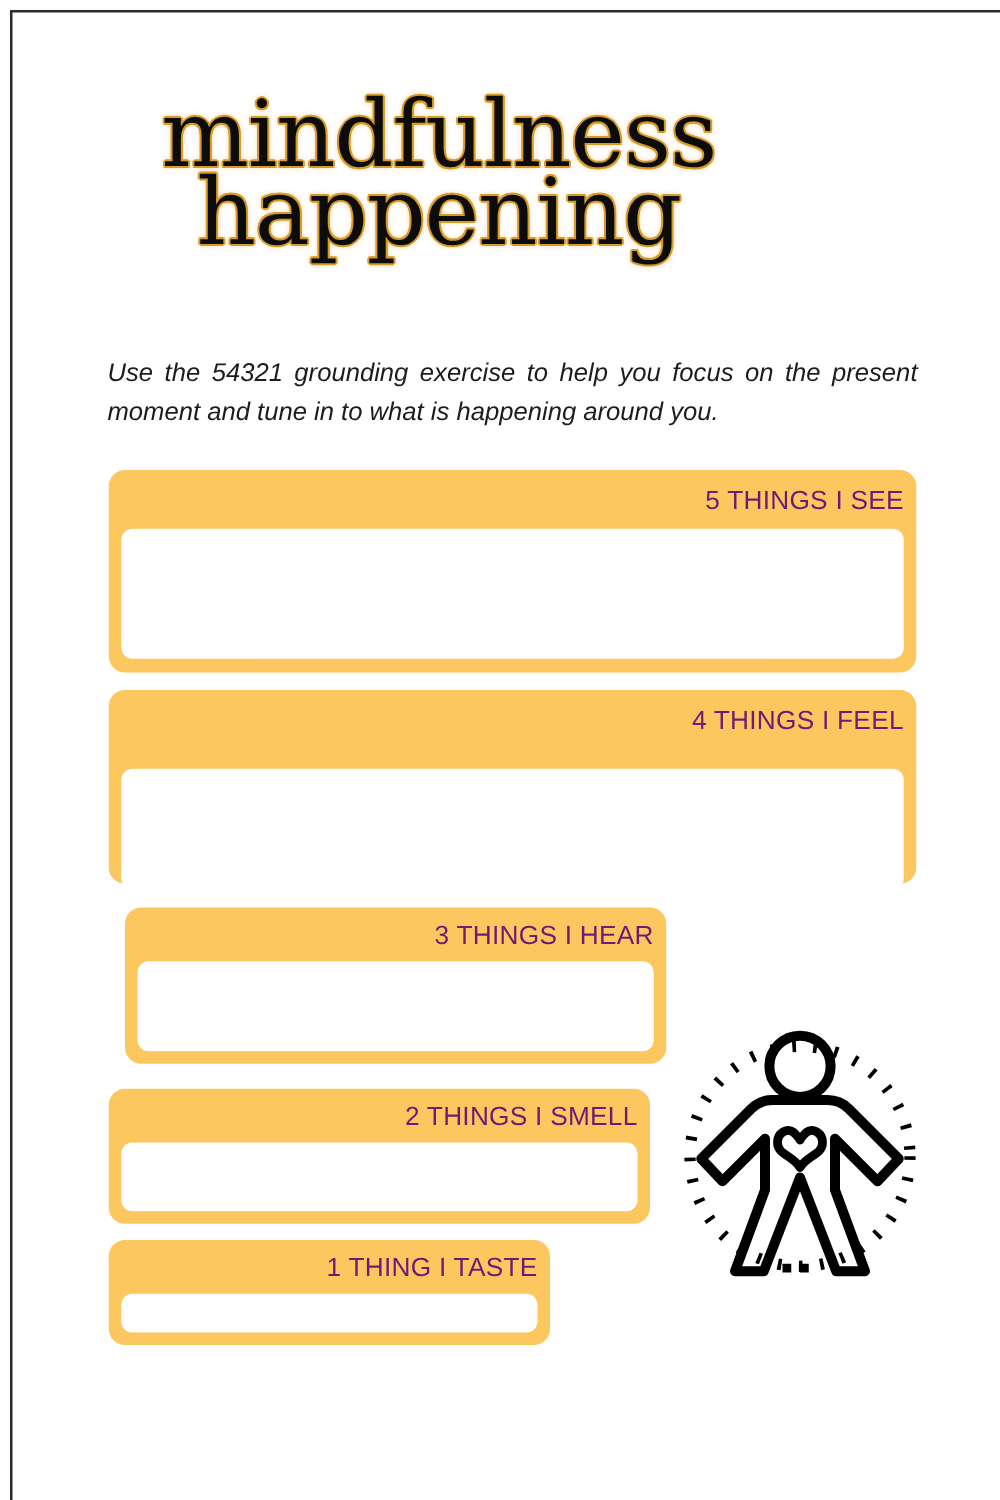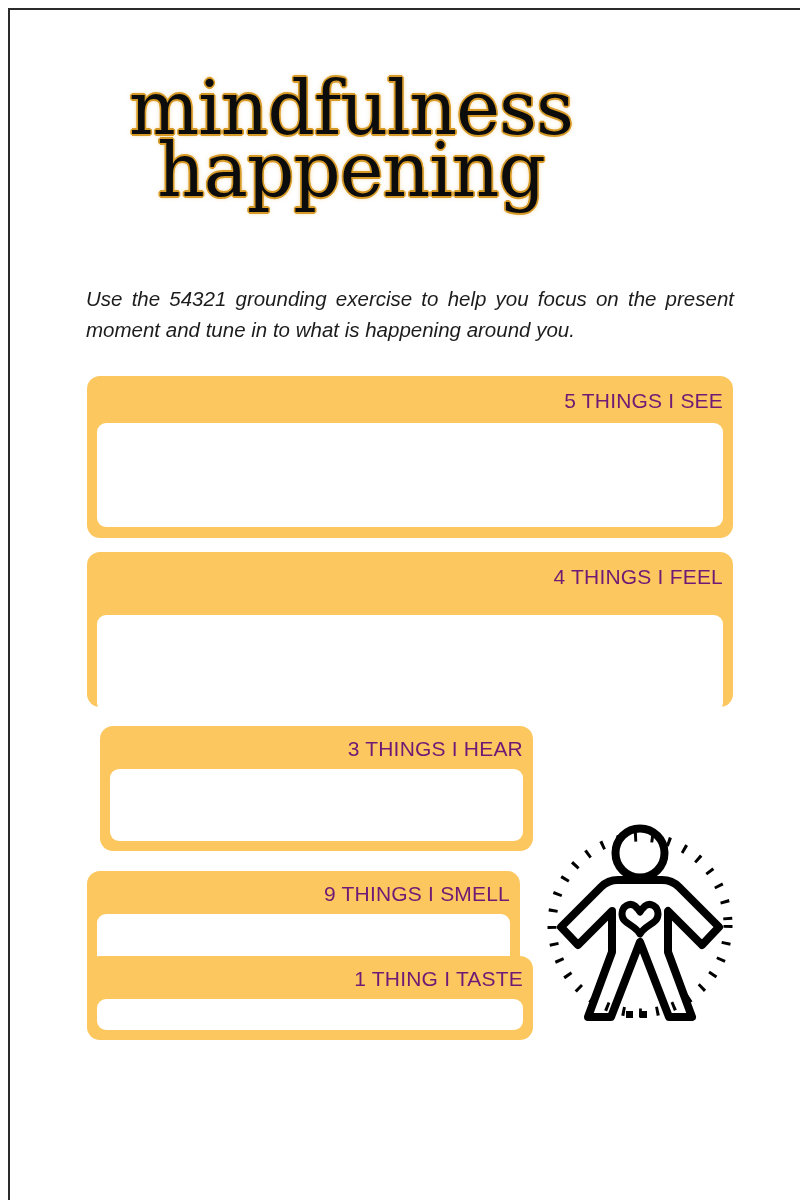--- a/index.html
+++ b/index.html
@@ -120,21 +120,21 @@
   #prompt-box-2 { left: 100px; top: 726px; width: 433px; height: 125px; }
   #prompt-box-2 .prompt-heading { padding-top: 12px; padding-bottom: 10px; }
   #prompt-box-2 .prompt-writing-area { height: 72px; }
 
   
   #prompt-box-3 { left: 87px; top: 871px; width: 433px; height: 108px; }
   #prompt-box-3 .prompt-heading { padding-top: 12px; padding-bottom: 10px; }
   #prompt-box-3 .prompt-writing-area { height: 55px; }
 
   
-  #prompt-box-4 { left: 87px; top: 956px; width: 446px; height: 84px; }
+  #prompt-box-4 { left: 87px; top: 992px; width: 353px; height: 84px; }
   #prompt-box-4 .prompt-heading { padding-top: 12px; padding-bottom: 10px; }
   #prompt-box-4 .prompt-writing-area { height: 31px; }
 
   
   #mindful-body-illustration {
     position: absolute;
     left: 538px;
     top: 812px;
     width: 204px;
     height: 224px;
@@ -164,21 +164,21 @@
     <div class="prompt-heading">4 THINGS I FEEL</div>
     <div class="prompt-writing-area" contenteditable="true" style=""></div>
   </div>
 
   <div class="prompt-box" id="prompt-box-2">
     <div class="prompt-heading">3 THINGS I HEAR</div>
     <div class="prompt-writing-area" contenteditable="true" style=""></div>
   </div>
 
   <div class="prompt-box" id="prompt-box-3">
-    <div class="prompt-heading">9 THINGS I SMELL</div>
+    <div class="prompt-heading">2 THINGS I SMELL</div>
     <div class="prompt-writing-area" contenteditable="true" style=""></div>
   </div>
 
   <div class="prompt-box" id="prompt-box-4">
     <div class="prompt-heading">1 THING I TASTE</div>
     <div class="prompt-writing-area" contenteditable="true" style=""></div>
   </div>
 
   <div id="mindful-body-illustration">
     <svg viewBox="0 0 204 224" width="204" height="224" xmlns="http://www.w3.org/2000/svg">

